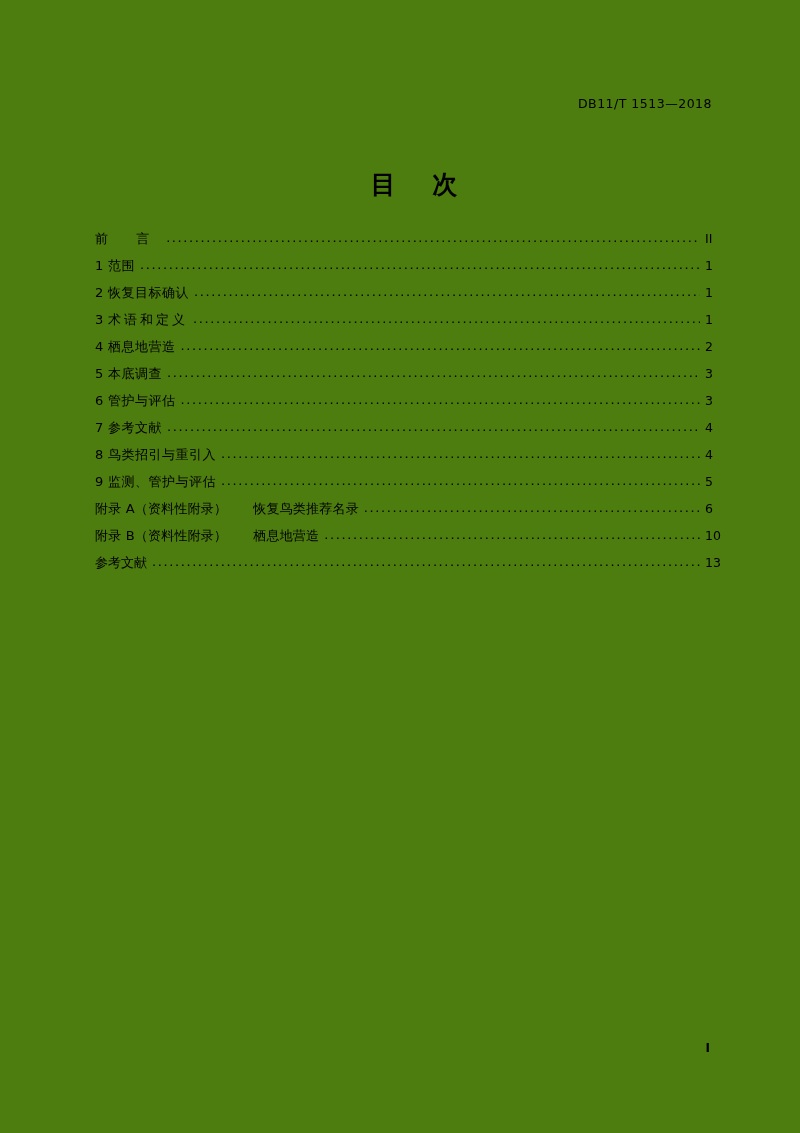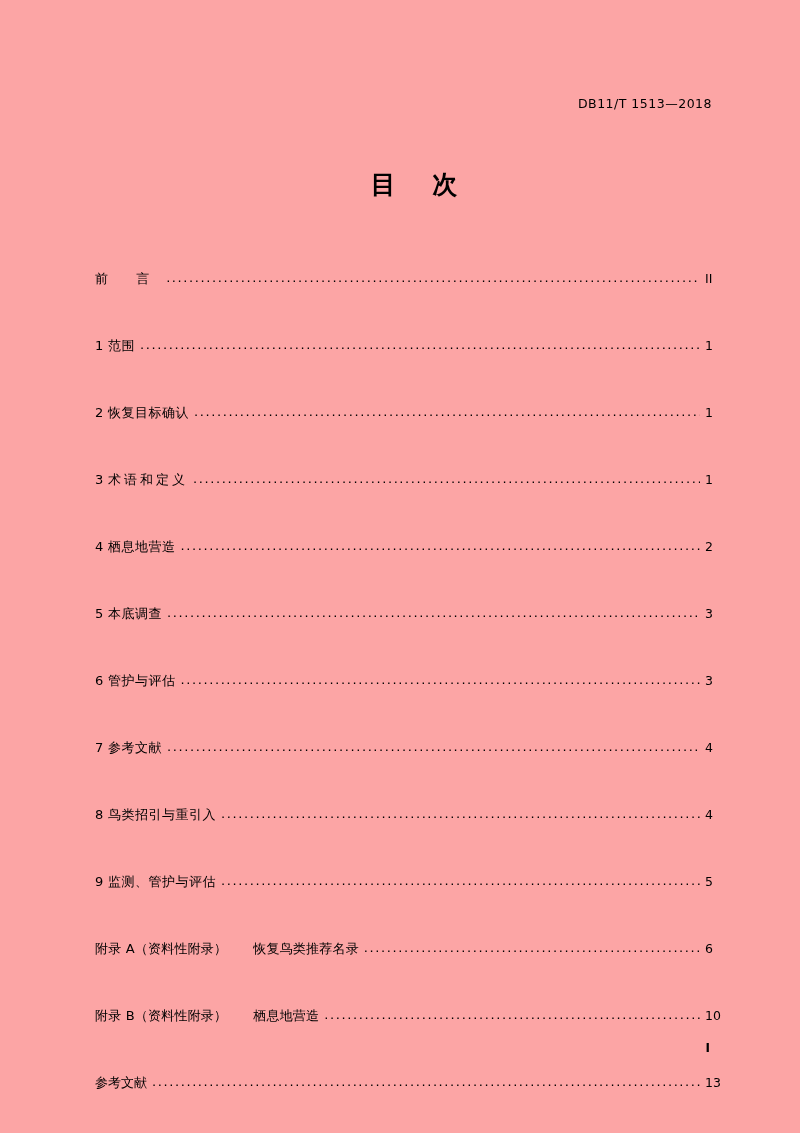--- a/index.html
+++ b/index.html
@@ -13,21 +13,21 @@
     position: relative;
     font-family: "DejaVu Sans", "Liberation Sans", sans-serif;
     color: #000000;
     overflow: hidden;
   }
   .page {
     position: absolute;
     top: 0; left: 0;
     width: 800px;
     height: 1133px;
-    background: #fca5a5;
+    background: #4d7c0f;
   }
   .header-std {
     position: absolute;
     top: 96px;
     right: 88px;
     font-size: 12.5px;
     letter-spacing: 0.5px;
     color: #000;
     font-family: "DejaVu Sans", "Liberation Sans", sans-serif;
   }
@@ -55,21 +55,20 @@
     align-items: baseline;
     width: 100%;
     font-size: 13px;
     line-height: 1.0;
     margin-bottom: 13.5px;
     white-space: nowrap;
   }
   .toc-row .label {
     flex: 0 0 auto;
     padding-right: 3px;
-    margin-top: 40px;
   }
   .toc-row .dots {
     flex: 1 1 auto;
     overflow: hidden;
     white-space: nowrap;
     font-size: 13px;
     letter-spacing: 1.6px;
     color: #000;
     margin: 0 2px;
     transform: translateY(-1px);

